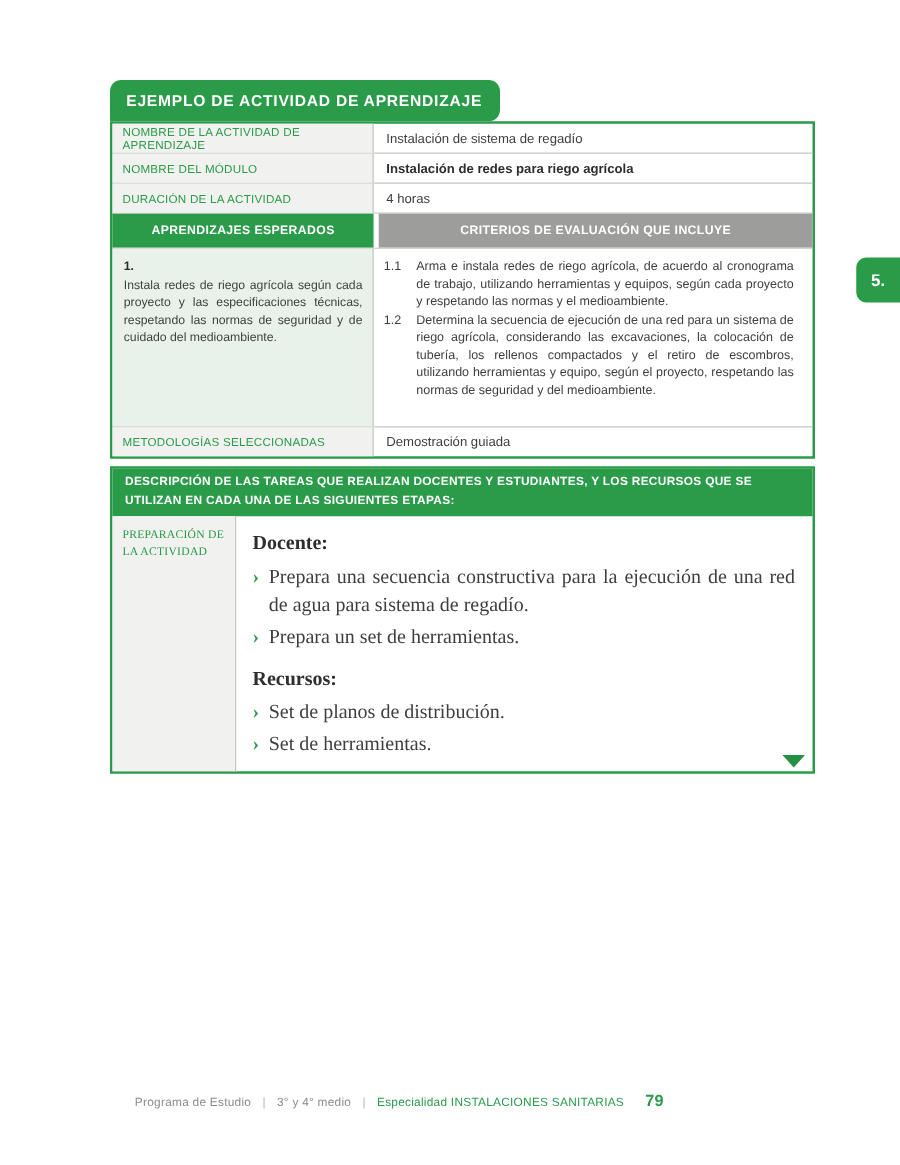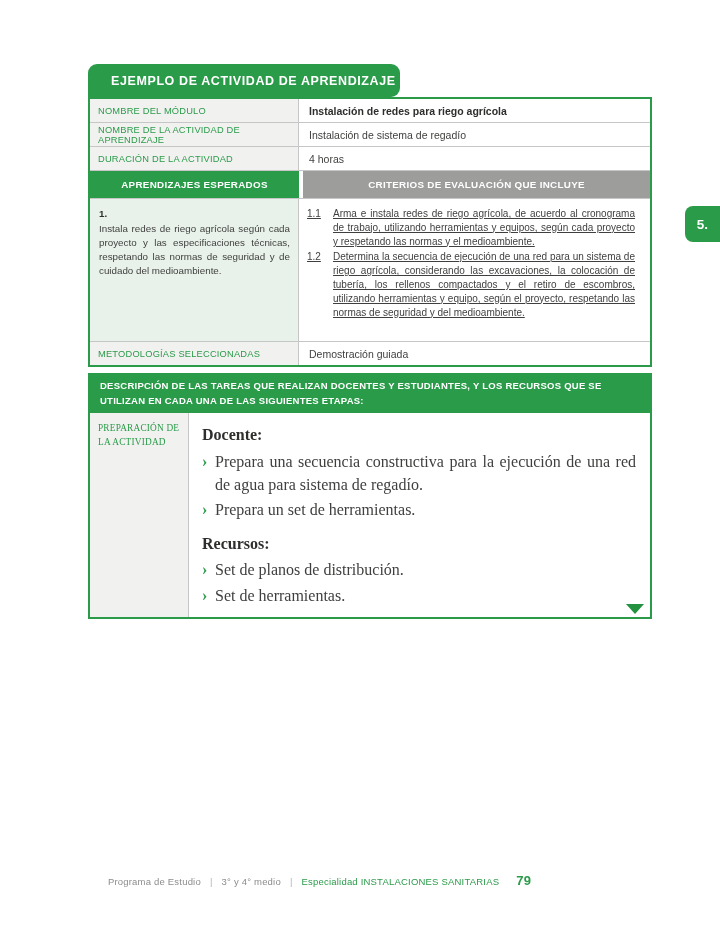--- a/index.html
+++ b/index.html
@@ -21,21 +21,21 @@
     font-family:"Liberation Sans", sans-serif;
     color:var(--ink);
     position:relative;
     overflow:hidden;
   }
   .tab-header{
     position:absolute;left:88px;top:64px;width:312px;height:33px;
     background:var(--green);
     border-radius:9px 9px 9px 0;
     color:#fff;font-weight:bold;font-size:12.5px;letter-spacing:.6px;
-    display:flex;align-items:center;padding-left:23px;
+    display:flex;align-items:center;padding-left:13px;
   }
   
   .tbl{
     position:absolute;left:88px;width:564px;
     border:2px solid var(--green);
     background:#fff;
   }
   .tbl1{top:97px;}
   .row{display:grid;grid-template-columns:209px 1fr;border-bottom:1px solid var(--line);}
   .row:last-child{border-bottom:none;}
@@ -59,21 +59,21 @@
   .head-right{
     background:var(--gray-head);color:#fff;font-weight:bold;font-size:9.8px;letter-spacing:.3px;
     display:flex;align-items:center;justify-content:center;height:27px;
   }
   .content-row{display:grid;grid-template-columns:209px 1fr;border-bottom:1px solid var(--line);height:143px;}
   .learning-cell{
     background:var(--cell-green);border-right:1px solid var(--line);
     padding:8px 8px 8px 9px;font-size:9.8px;line-height:1.42;text-align:justify;
   }
   .learning-cell .num{font-weight:bold;color:var(--ink-bold);display:block;margin-bottom:1px;}
-  .criteria-cell{padding:8px 15px 8px 8px;text-decoration:underline;}
+  .criteria-cell{padding:8px 15px 8px 8px;}
   .crit-item{
     display:grid;grid-template-columns:22px 1fr;column-gap:4px;
     font-size:10px;line-height:1.38;margin-bottom:2px;
   }
   .crit-item .cnum{color:var(--ink);}
   .crit-item .ctext{text-align:justify;}
   
   .tbl2{top:373px;}
   .banner{
     background:var(--green);color:#fff;font-weight:bold;
@@ -116,27 +116,27 @@
 </head>
 <body>
 
 <div class="tab-header">
   <span>EJEMPLO DE ACTIVIDAD DE APRENDIZAJE</span>
 </div>
 
 <div class="tbl tbl1">
 
   <div class="row">
+    <div class="lab">NOMBRE DE LA ACTIVIDAD DE APRENDIZAJE</div>
+    <div class="val">Instalación de sistema de regadío</div>
+  </div>
+
+  <div class="row">
     <div class="lab">NOMBRE DEL MÓDULO</div>
     <div class="val bold">Instalación de redes para riego agrícola</div>
-  </div>
-
-  <div class="row">
-    <div class="lab">NOMBRE DE LA ACTIVIDAD DE APRENDIZAJE</div>
-    <div class="val">Instalación de sistema de regadío</div>
   </div>
 
   <div class="row">
     <div class="lab">DURACIÓN DE LA ACTIVIDAD</div>
     <div class="val">4 horas</div>
   </div>
 
   <div class="head-row">
     <div class="head-left">APRENDIZAJES ESPERADOS</div>
     <div class="head-gap"></div>

